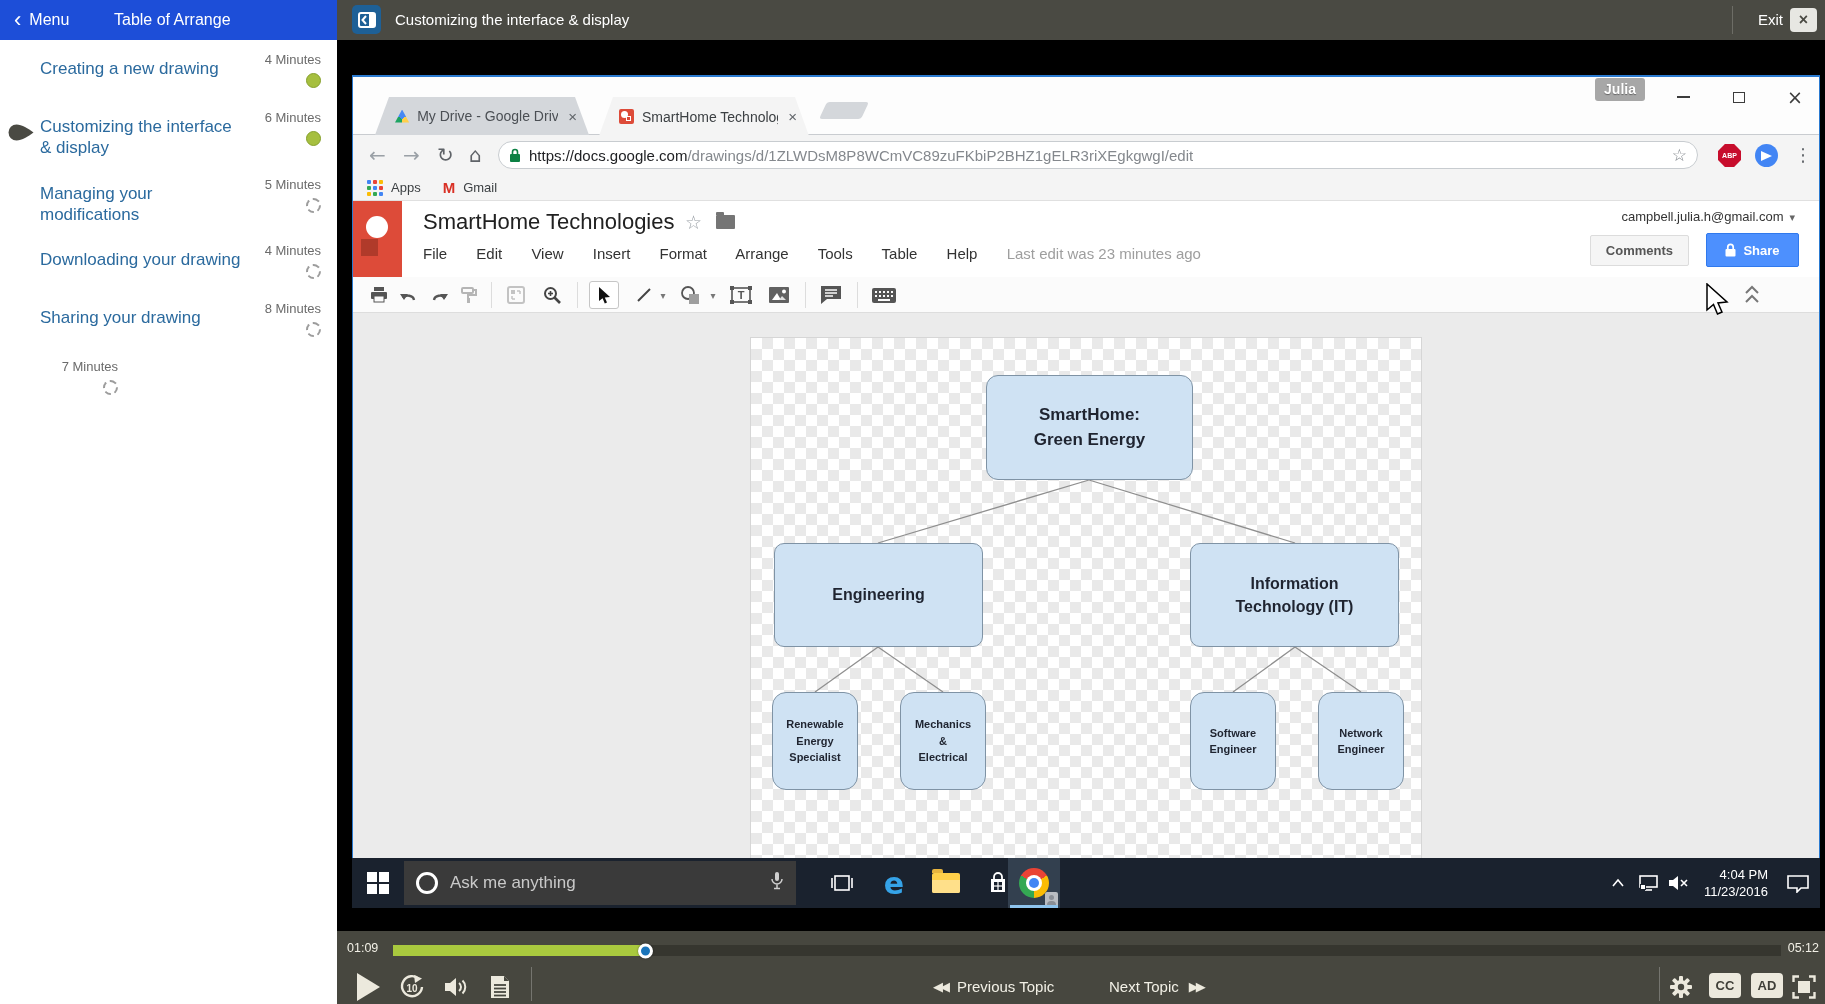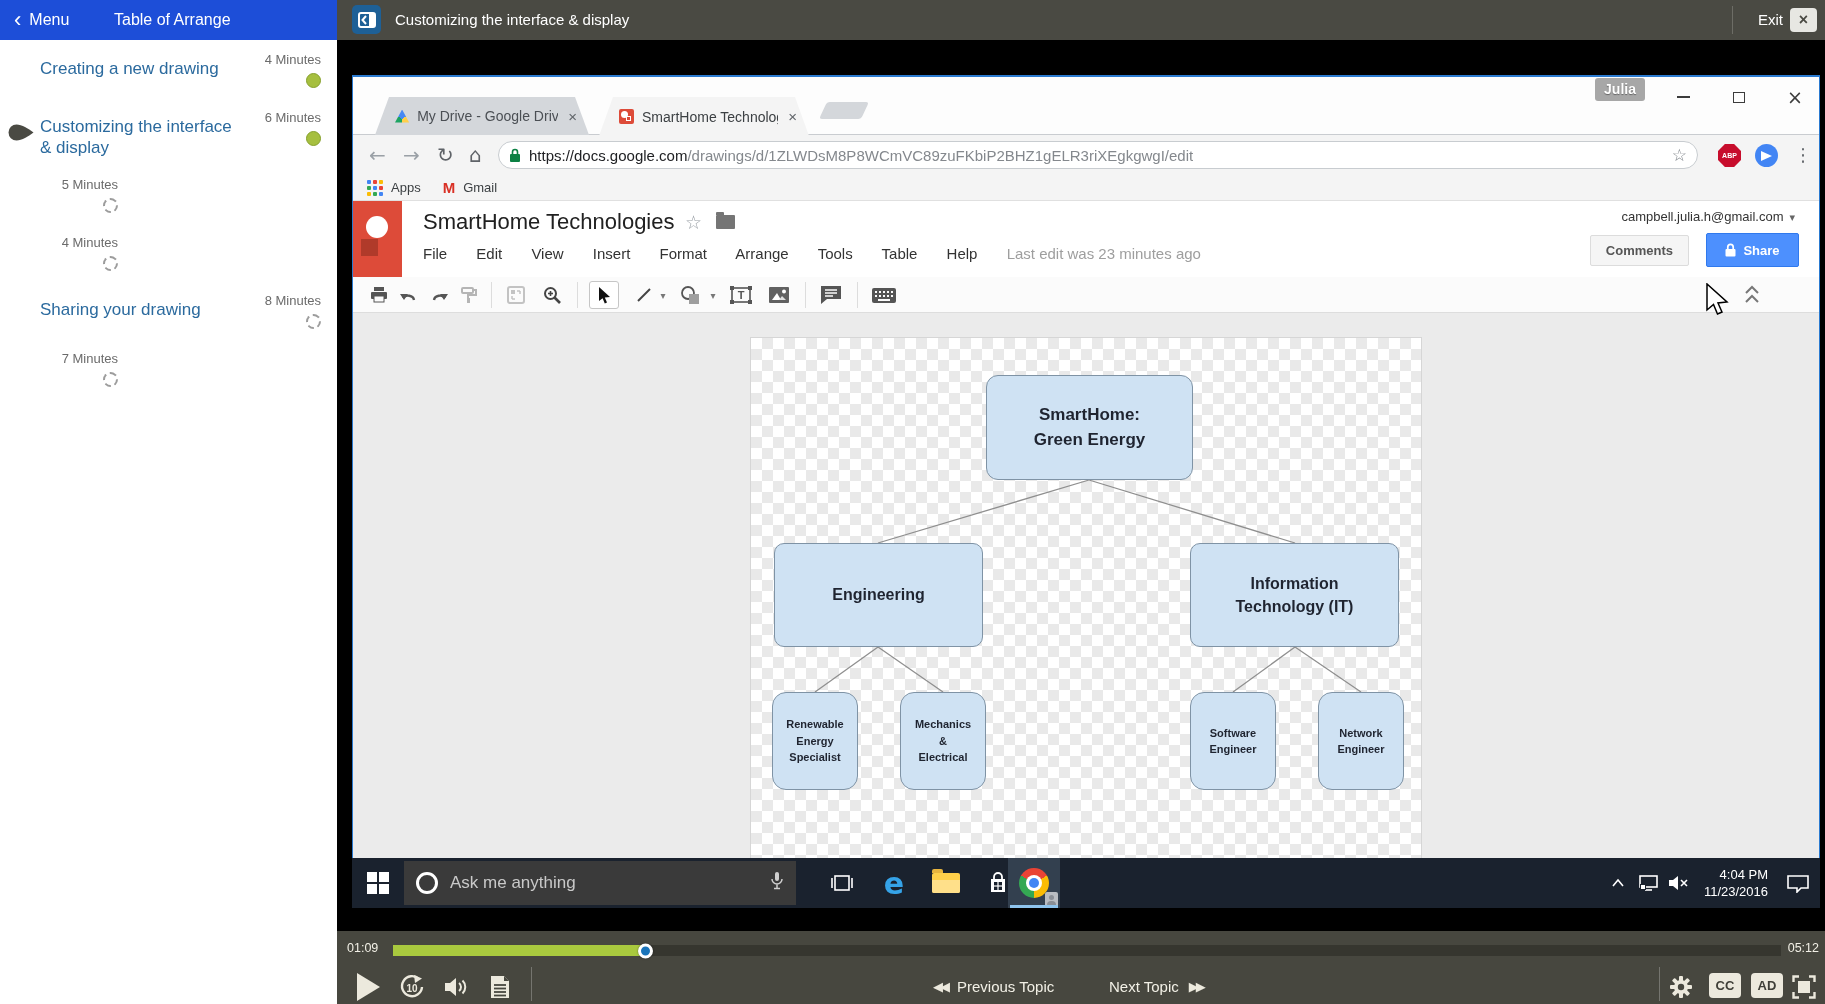--- a/index.html
+++ b/index.html
@@ -167,27 +167,29 @@
         </span>
         <div class="toc-row">
           <span class="toc-label">Customizing the interface &amp; display</span>
           <span class="toc-right"><span class="toc-duration">6 Minutes</span><br>
           <span class="toc-status complete"></span></span>
         </div>
       </div>
 
       <div class="toc-item">
         <div class="toc-row">
+          <span class="toc-label">Managing your modifications</span>
           <span class="toc-right"><span class="toc-duration">5 Minutes</span><br>
           <span class="toc-status dashed"></span></span>
         </div>
       </div>
 
       <div class="toc-item">
         <div class="toc-row">
+          <span class="toc-label">Downloading your drawing</span>
           <span class="toc-right"><span class="toc-duration">4 Minutes</span><br>
           <span class="toc-status dashed"></span></span>
         </div>
       </div>
 
       <div class="toc-item">
         <div class="toc-row">
           <span class="toc-label">Sharing your drawing</span>
           <span class="toc-right"><span class="toc-duration">8 Minutes</span><br>
           <span class="toc-status dashed"></span></span>

